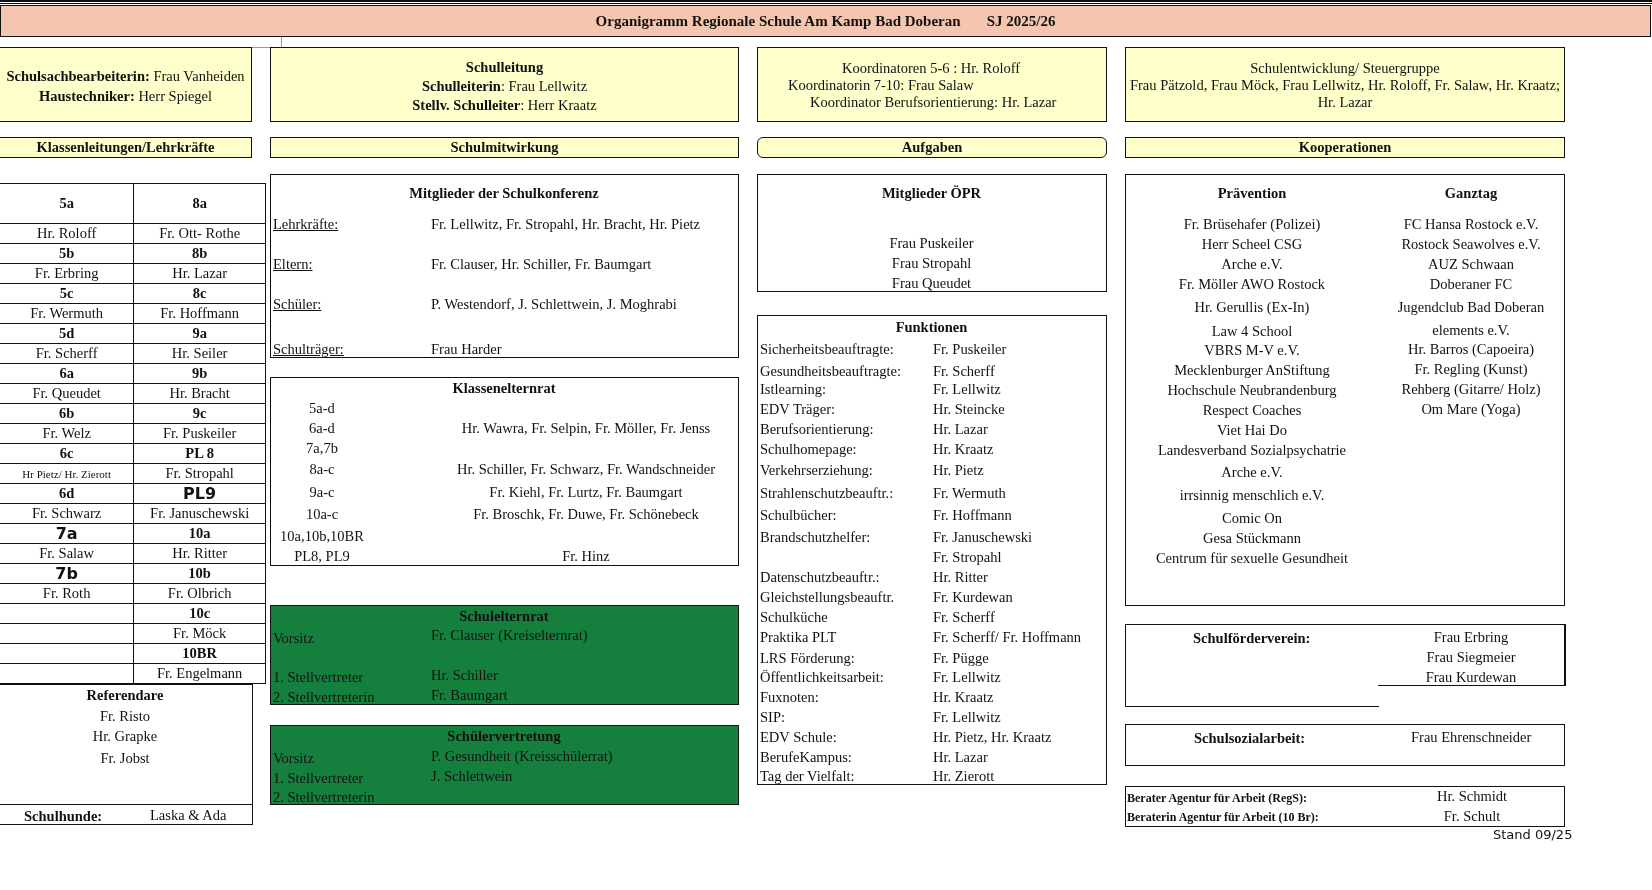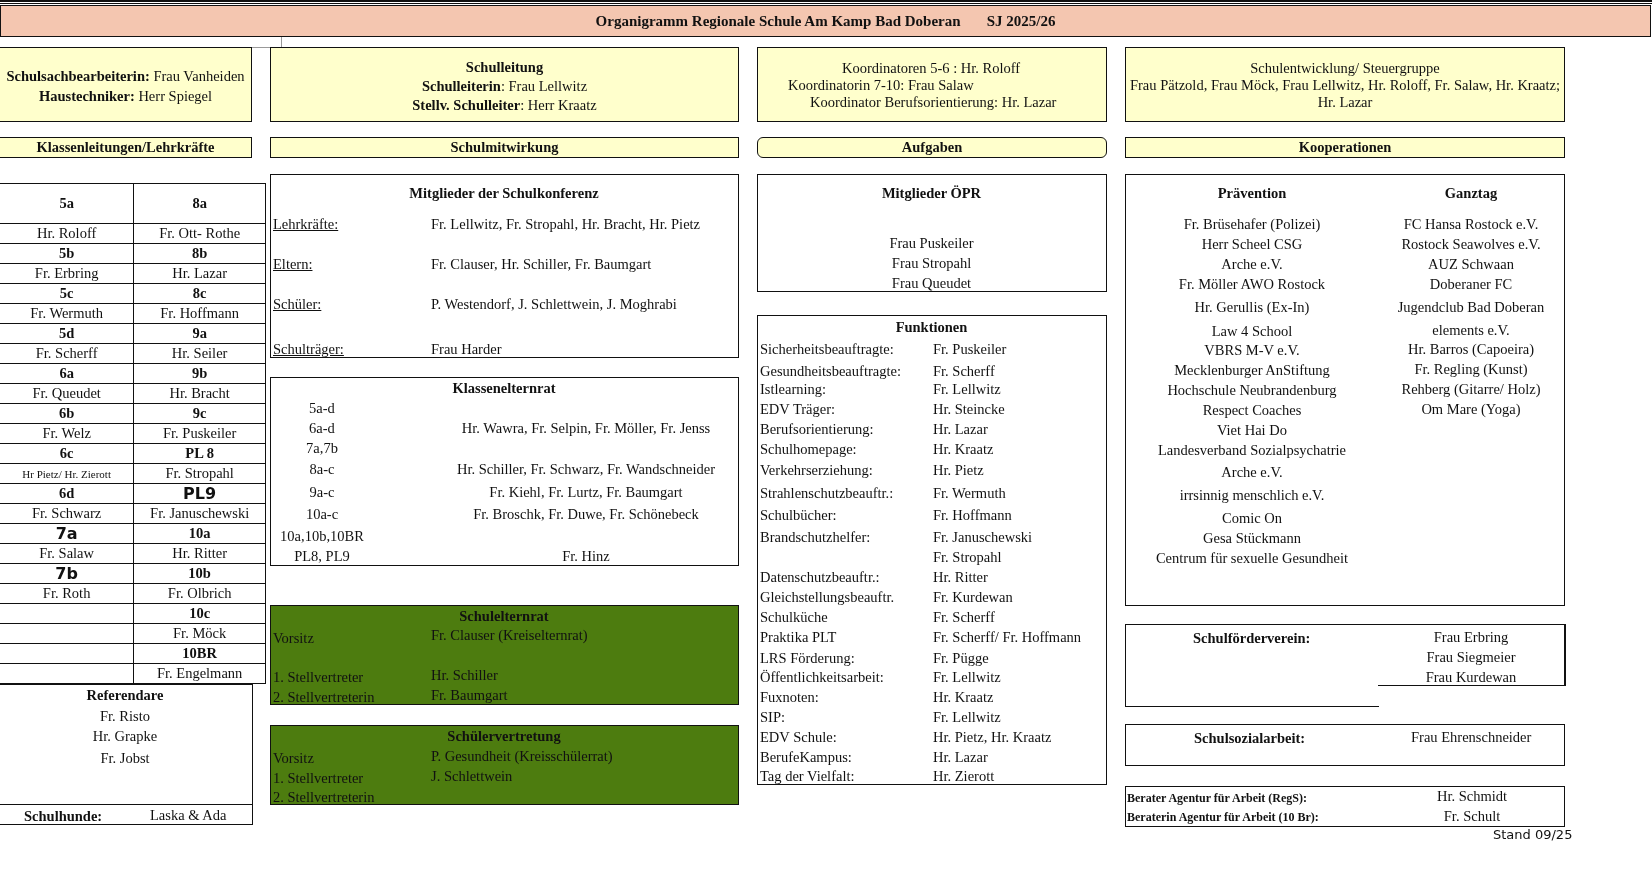--- a/index.html
+++ b/index.html
@@ -1,21 +1,21 @@
 <!DOCTYPE html>
 <html><head>
 <meta charset="utf-8">
 <style>
   * { box-sizing: border-box; margin: 0; padding: 0; }
   html, body { width: 1652px; height: 890px; background: #ffffff; overflow: hidden; }
   body { position: relative; font-family: "Liberation Serif", "DejaVu Serif", serif; font-size: 14.5px; color: #111; }
   .abs { position: absolute; }
   .box { position: absolute; border: 1.5px solid #111; }
   .yellow { background: #ffffcc; }
-  .green { background: #4d7c0f; }
+  .green { background: #15803d; }
   .salmon { background: #f4c6b0; }
   b, .b { font-weight: bold; }
   .c { text-align: center; }
   .line { position: absolute; white-space: nowrap; }
   .u { text-decoration: underline; }
   .sans { font-family: "DejaVu Sans", "Liberation Sans", sans-serif; }
 
   
   #topline { position: absolute; left: 0; top: 0; width: 1652px; height: 4px; border-top: 2px solid #111; border-bottom: 1px solid #111; }
   #titlebar { left: 0; top: 5px; width: 1651px; height: 32px; font-weight: bold; font-size: 15px; display:flex; align-items:center; justify-content:center; }

